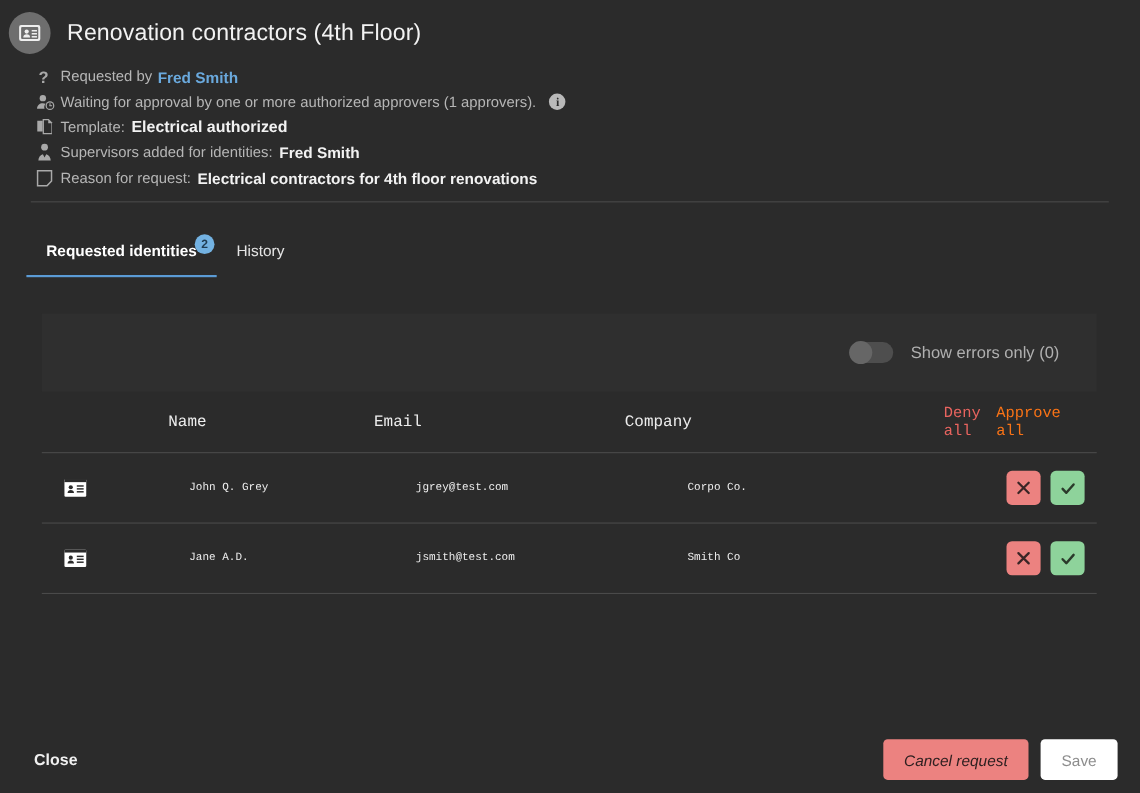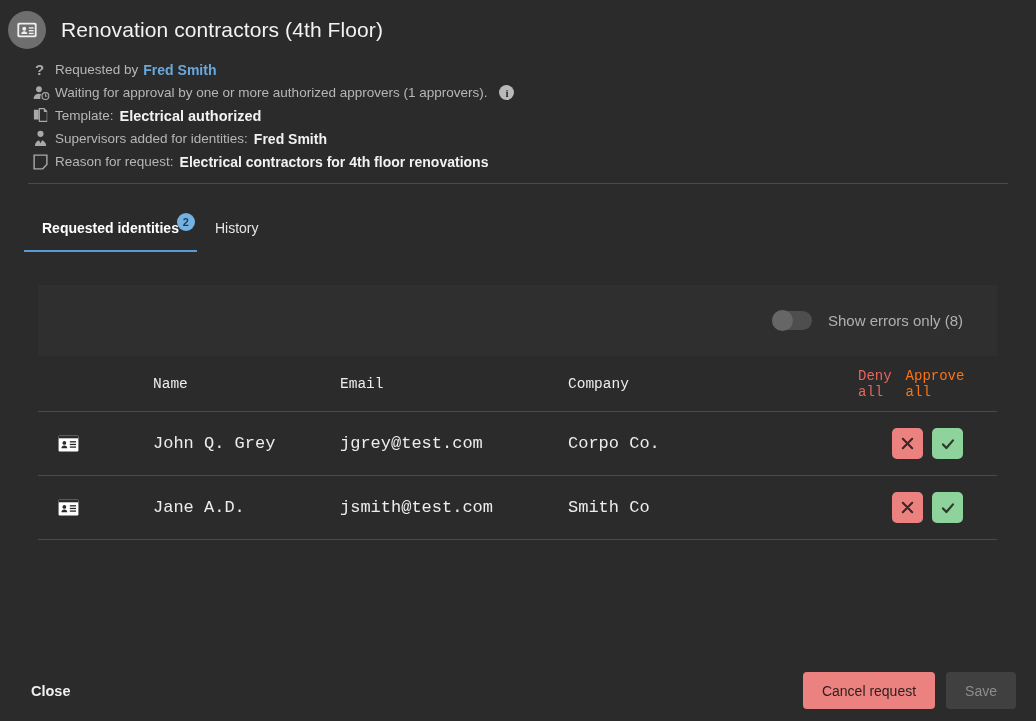--- a/index.html
+++ b/index.html
@@ -233,22 +233,23 @@
     align-items: center;
     justify-content: flex-end;
     padding-right: 34px;
     box-sizing: border-box;
   }
   .th {
     font-size: 14.5px;
     color: #ededed;
   }
   .td {
-    font-size: 17px;
+    font-size: 10px;
     color: #ededed;
+    margin-left: 19px;
   }
   .link-deny {
     font-size: 14px;
     color: #e8645f;
     cursor: pointer;
   }
   .link-approve {
     font-size: 14px;
     color: #f97316;
     margin-left: 14px;
@@ -299,23 +300,24 @@
     cursor: pointer;
     padding: 0 19px;
     height: 37px;
     display: flex;
     align-items: center;
     justify-content: center;
   }
   .btn-cancel {
     background: #ec8280;
     color: #2f2020;
+    font-style: italic;
   }
   .btn-save {
-    background: #404040;
+    background: #ffffff;
     color: #8d8d8d;
     margin-left: 11px;
     min-width: 62px;
     cursor: default;
   }
 </style>
 </head>
 <body>
 
 <div class="page">
@@ -412,21 +414,21 @@
     </div>
   </div>
 
   <div class="card">
 
     <div class="card-toolbar">
       <div class="toggle-wrap">
         <span class="toggle">
           <span class="knob"></span>
         </span>
-        <span class="toggle-label">Show errors only (8)</span>
+        <span class="toggle-label">Show errors only (0)</span>
       </div>
     </div>
 
     <div class="table">
 
       <div class="thead">
         <div class="c-icon"></div>
         <div class="c-name th">Name</div>
         <div class="c-email th">Email</div>
         <div class="c-company th">Company</div>

